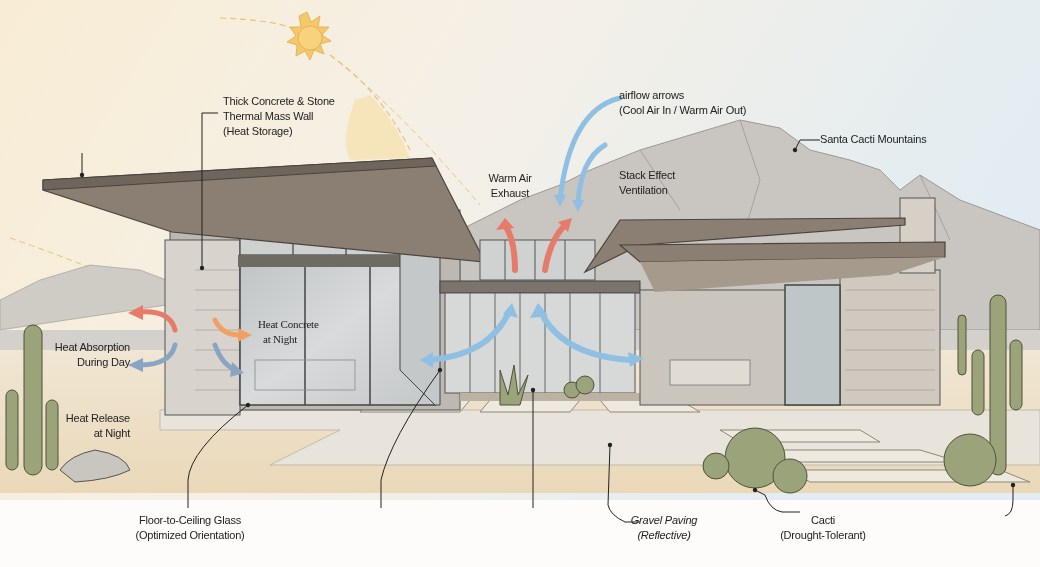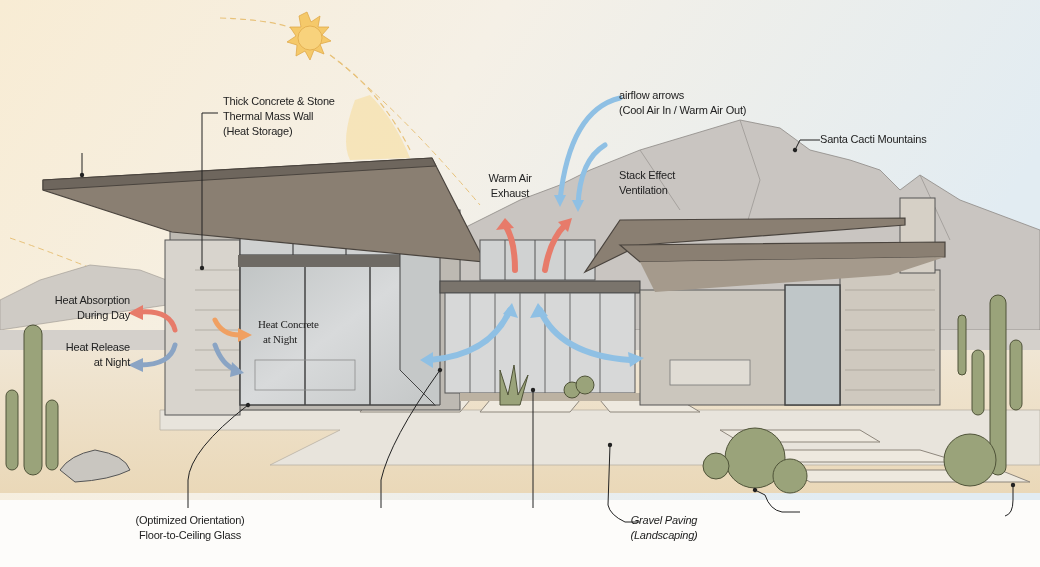--- a/index.html
+++ b/index.html
@@ -2,21 +2,21 @@
 <html><head>
 <meta charset="utf-8">
 <style>
   html,body{margin:0;padding:0;}
   body{width:1040px;height:567px;overflow:hidden;background:#fdfcfa;font-family:"Liberation Sans","DejaVu Sans",sans-serif;}
   .stage{position:relative;width:1040px;height:567px;}
   svg.scene{position:absolute;left:0;top:0;}
   .lbl{position:absolute;font-size:11px;line-height:15px;color:#222;white-space:nowrap;letter-spacing:-0.2px;}
   .lbl span{display:block;}
   .c{text-align:center;}
-  .r{text-align:right;}
+  .r{text-align:right;margin-top:47px;}
 </style>
 </head>
 <body>
 
 <div class="stage">
 <svg class="scene" width="1040" height="567" viewBox="0 0 1040 567">
   <defs>
     <linearGradient id="sky" x1="0" y1="0" x2="1" y2="0.3">
       <stop offset="0" stop-color="#f8ecd4"></stop>
       <stop offset="0.45" stop-color="#f5f0e6"></stop>
@@ -184,29 +184,33 @@
   <span>Warm Air</span>
   <span>Exhaust</span>
 </div>
 <div class="lbl" style="left:820px;top:132px;">
   <span>Santa Cacti Mountains</span>
 </div>
 <div class="lbl r" style="left:18px;top:293px;width:112px;">
   <span>Heat Absorption</span>
   <span>During Day</span>
 </div>
-<div class="lbl r" style="left:18px;top:340px;width:112px;text-align:right;">
+<div class="lbl r" style="left:18px;top:364px;width:112px;text-align:right;">
   <span>Heat Release</span>
   <span>at Night</span>
 </div>
 <div class="lbl" style="left:258px;top:317px;font-family:Liberation Serif, serif;">
   <span>Heat Concrete</span>
   <span style="padding-left:5px">at Night</span>
 </div>
 <div class="lbl c" style="left:110px;top:513px;width:160px;">
+  <span>Floor-to-Ceiling Glass</span>
   <span>(Optimized Orientation)</span>
-  <span>Floor-to-Ceiling Glass</span>
 </div>
 <div class="lbl c" style="left:620px;top:513px;width:88px;font-style:italic;">
   <span>Gravel Paving</span>
-  <span>(Landscaping)</span>
+  <span>(Reflective)</span>
+</div>
+<div class="lbl c" style="left:767px;top:513px;width:112px;">
+  <span>Cacti</span>
+  <span>(Drought-Tolerant)</span>
 </div>
 </div>
 
 </body></html>

